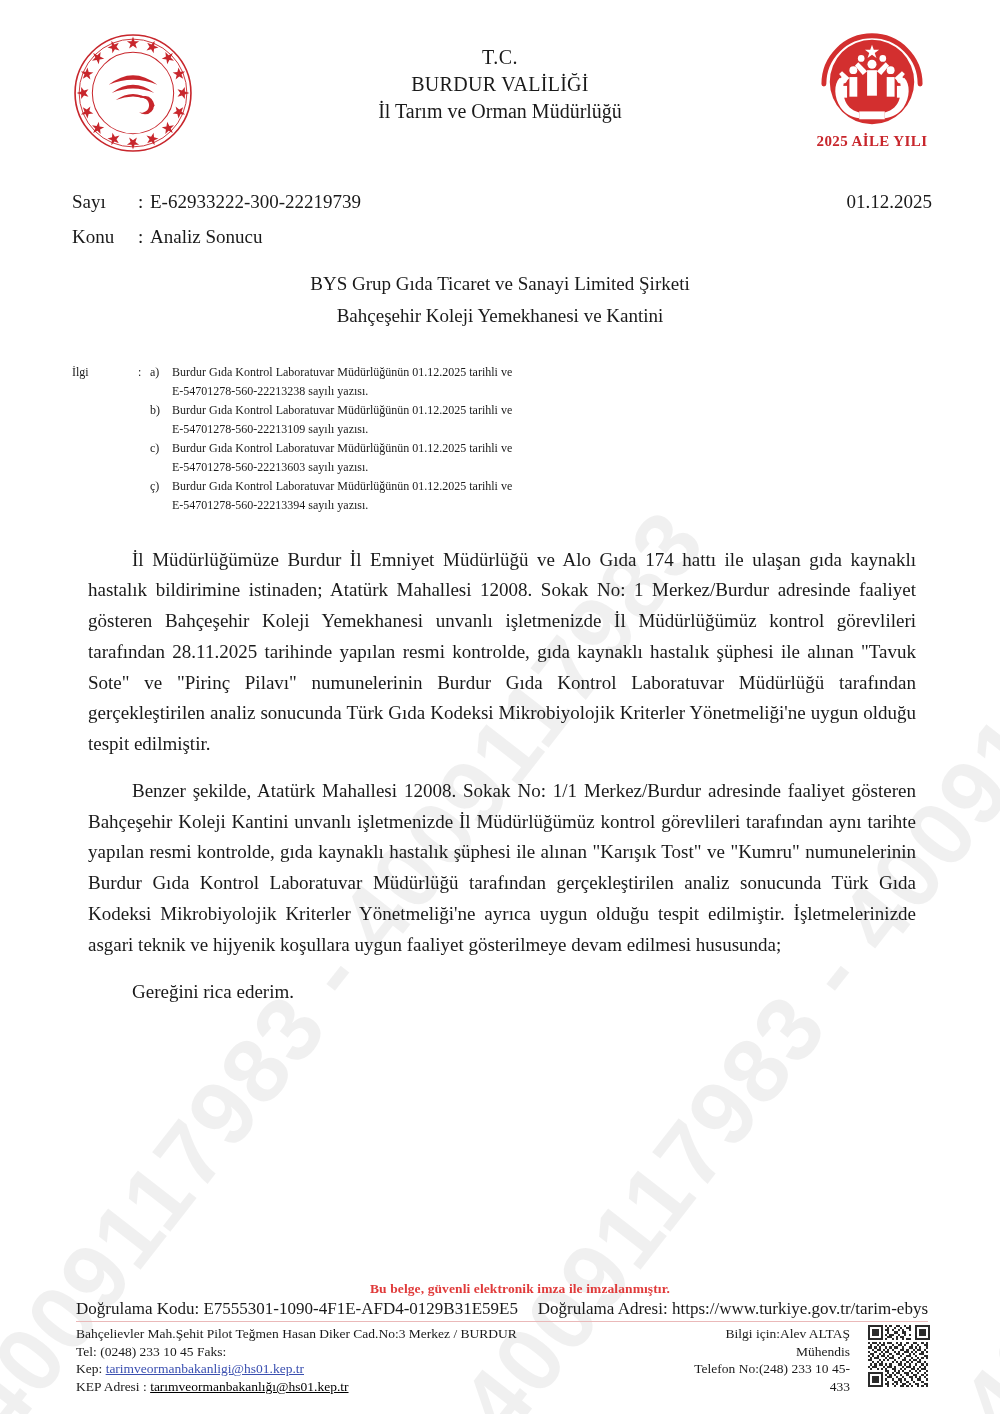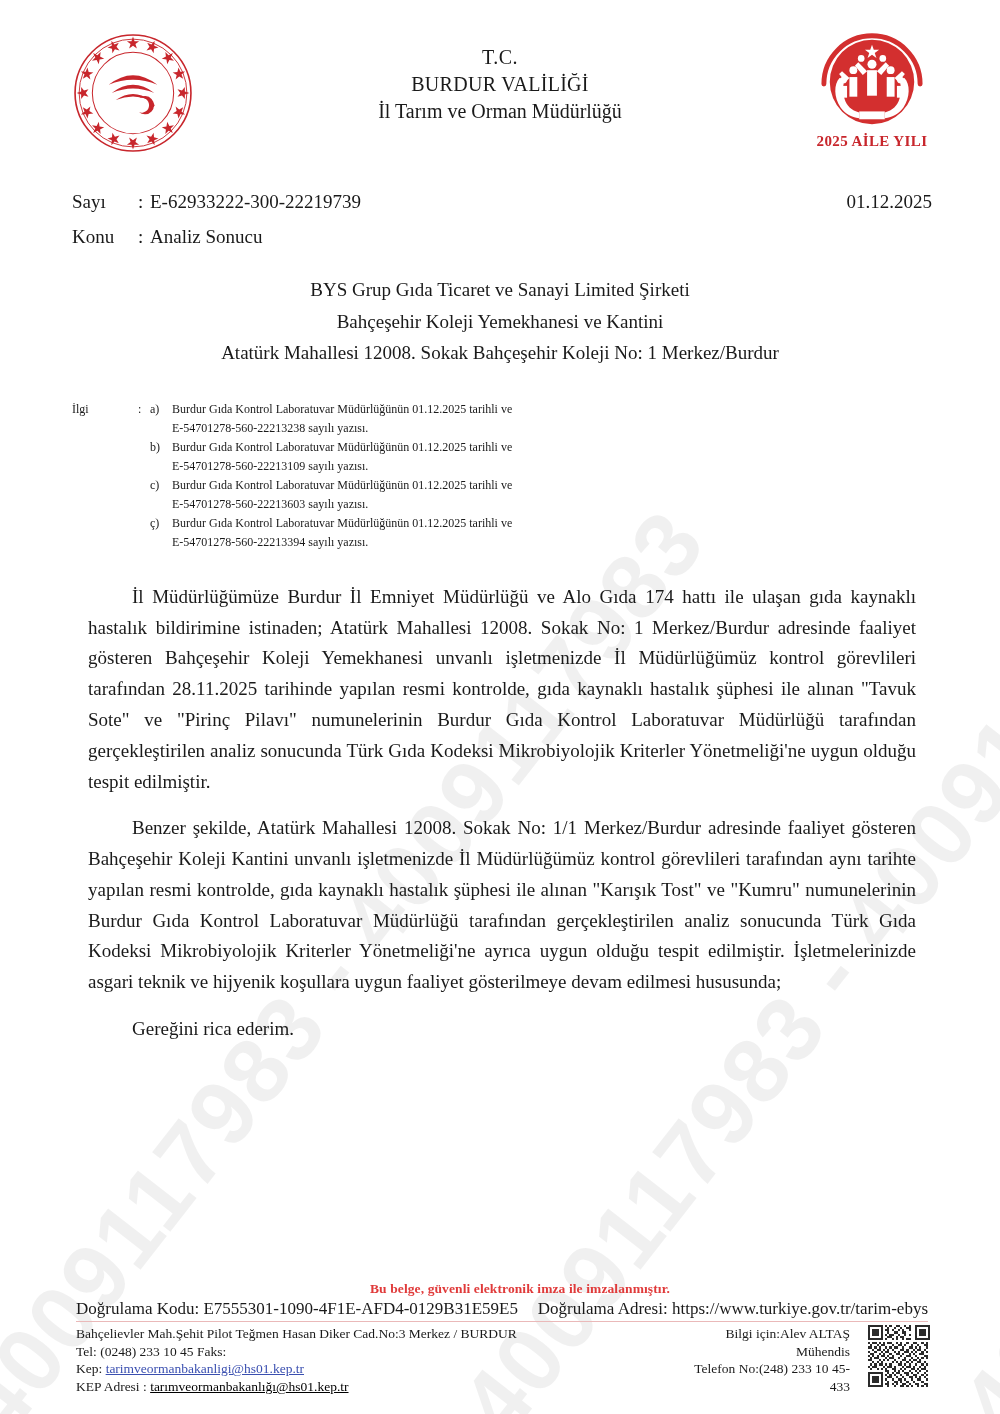--- a/index.html
+++ b/index.html
@@ -124,21 +124,21 @@
   .meta-date {
     position: absolute;
     right: 68px;
     top: 0;
     font-size: 19px;
     line-height: 1.85;
   }
 
   
   .recipient {
-    margin-top: 20px;
+    margin-top: 14px;
     text-align: center;
     font-size: 19px;
     line-height: 1.65;
   }
 
   
   .ilgi {
     margin-top: 32px;
     padding: 0 68px 0 72px;
     font-size: 12px;
@@ -354,21 +354,20 @@
         <span class="meta-label">Konu</span>
         <span class="meta-colon">:</span>
         <span class="meta-value">Analiz Sonucu</span>
       </div>
       <div class="meta-date">01.12.2025</div>
     </div>
 
     <div class="recipient">
       <div>BYS Grup Gıda Ticaret ve Sanayi Limited Şirketi</div>
       <div>Bahçeşehir Koleji Yemekhanesi ve Kantini</div>
-      <div>Atatürk Mahallesi 12008. Sokak Bahçeşehir Koleji No: 1 Merkez/Burdur</div>
     </div>
 
     <div class="ilgi">
       <div class="ilgi-wrap">
         <span class="ilgi-label">İlgi</span>
         <span class="ilgi-colon">:</span>
         <div class="ilgi-items">
 
           <div class="ilgi-item">
             <span class="ilgi-marker">a)</span>

